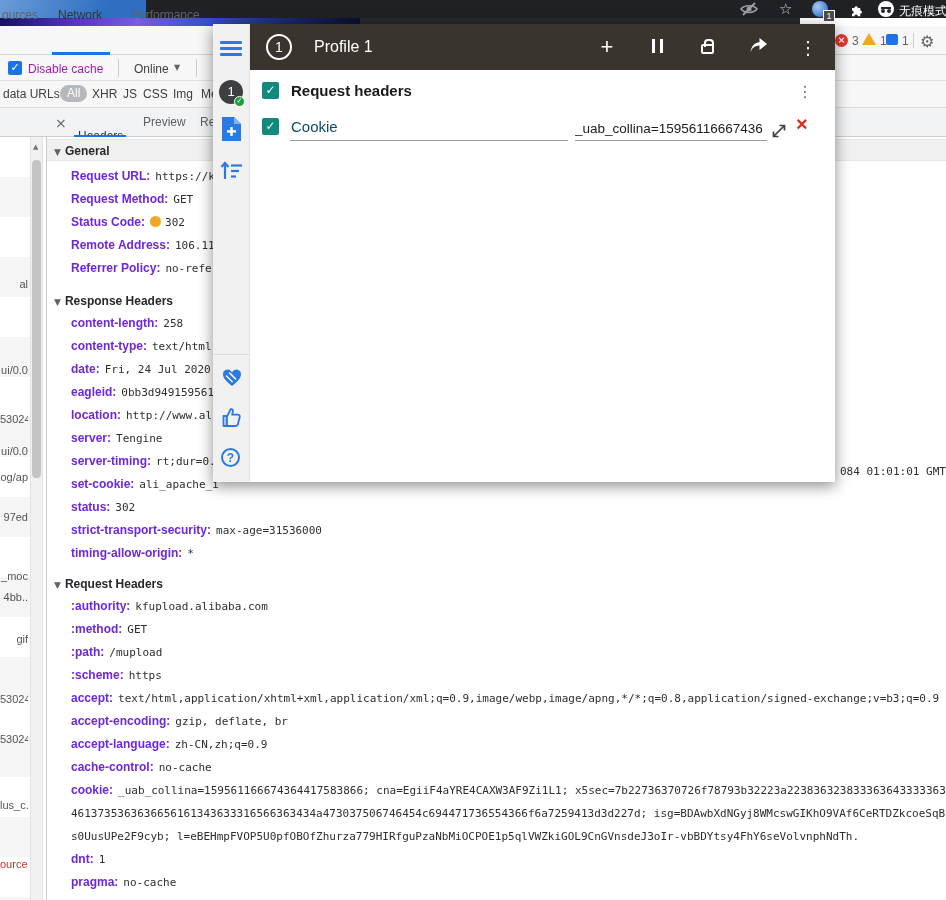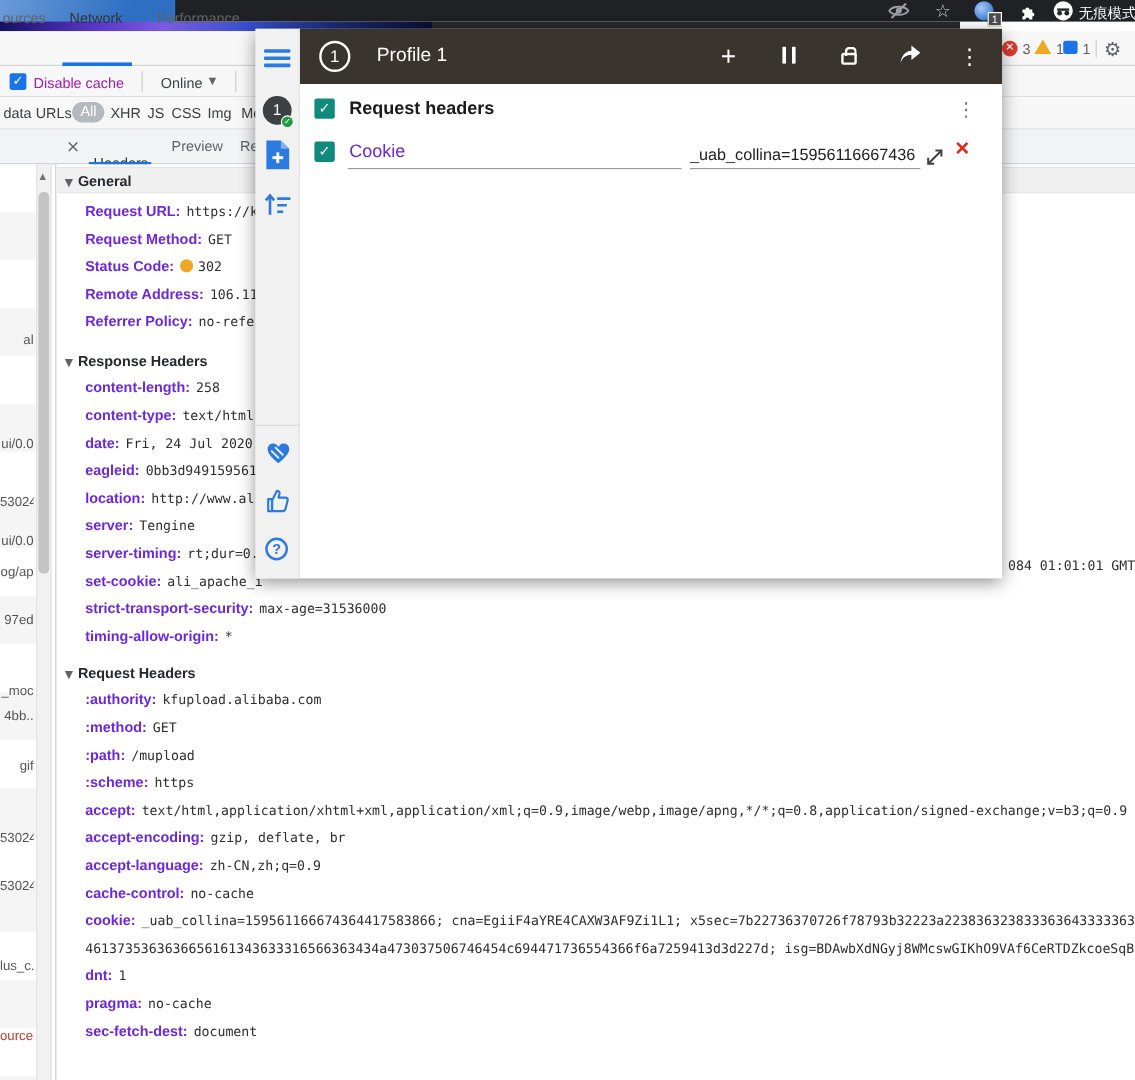--- a/index.html
+++ b/index.html
@@ -99,21 +99,21 @@
   #lock-icon{width:13px;height:10px;border:2px solid #fff;border-radius:2px;position:relative;margin-top:6px}
   #lock-icon:before{content:"";position:absolute;left:1.5px;top:-7px;width:6px;height:6px;
     border:2px solid #fff;border-bottom:none;border-radius:4px 4px 0 0}
   #pmenu-icon{font-size:18px}
   .tealcb{width:17px;height:17px;background:#0f8a7d;border-radius:2px;color:#fff;
     font-size:12px;line-height:17px;text-align:center}
   #prow1{position:absolute;left:49px;top:58px;display:flex;align-items:center}
   #prow1 .lbl{margin-left:12px;font-weight:bold;font-size:15px;color:#1a1a1a}
   #prow1-menu{position:absolute;left:584px;top:58px;color:#777;font-size:16px}
   #prow2{position:absolute;left:49px;top:94px;display:flex;align-items:center}
-  #prow2 .lbl{margin-left:12px;font-size:15px;color:#6d28d9}
+  #prow2 .lbl{margin-left:12px;font-size:15px;color:#0c4a6e}
   #uname{position:absolute;left:77px;top:116px;width:278px;border-bottom:1px solid #9a9a9a}
   #uval{position:absolute;left:362px;top:116px;width:192px;border-bottom:1px solid #9a9a9a}
   #cookie-val{position:absolute;left:362px;top:97px;width:192px;overflow:hidden;white-space:nowrap;
     font-size:13.5px;color:#202020}
   #expand-icon{position:absolute;left:556px;top:97px}
   #close-x{position:absolute;left:583px;top:90px;font-size:20px;font-weight:bold;color:#e02a1d;line-height:20px}
   
   .hline{width:22px;height:3px;background:#2a7ae2;margin:3px 0;border-radius:1px}
   #rail-menu{position:absolute;left:7px;top:14px}
   #rail-avatar{position:absolute;left:6px;top:56px;width:24px;height:24px;border-radius:50%;
@@ -229,35 +229,37 @@
       <span class="tri glyph">▼</span><span>Response Headers</span>
     </div>
     <div class="hrow"><span class="hname">content-length:</span><span class="hval">258</span></div>
     <div class="hrow"><span class="hname">content-type:</span><span class="hval">text/html</span></div>
     <div class="hrow"><span class="hname">date:</span><span class="hval">Fri, 24 Jul 2020</span></div>
     <div class="hrow"><span class="hname">eagleid:</span><span class="hval">0bb3d949159561</span></div>
     <div class="hrow"><span class="hname">location:</span><span class="hval">http://www.ali</span></div>
     <div class="hrow"><span class="hname">server:</span><span class="hval">Tengine</span></div>
     <div class="hrow"><span class="hname">server-timing:</span><span class="hval">rt;dur=0.</span></div>
     <div class="hrow"><span class="hname">set-cookie:</span><span class="hval">ali_apache_i</span></div>
+    <div class="hrow"><span class="hname">status:</span><span class="hval">302</span></div>
     <div class="hrow"><span class="hname">strict-transport-security:</span><span class="hval">max-age=31536000</span></div>
     <div class="hrow"><span class="hname">timing-allow-origin:</span><span class="hval">*</span></div>
     <div class="secbar" id="sec-request">
       <span class="tri glyph">▼</span><span>Request Headers</span>
     </div>
     <div class="hrow"><span class="hname">:authority:</span><span class="hval">kfupload.alibaba.com</span></div>
     <div class="hrow"><span class="hname">:method:</span><span class="hval">GET</span></div>
     <div class="hrow"><span class="hname">:path:</span><span class="hval">/mupload</span></div>
     <div class="hrow"><span class="hname">:scheme:</span><span class="hval">https</span></div>
     <div class="hrow"><span class="hname">accept:</span><span class="hval">text/html,application/xhtml+xml,application/xml;q=0.9,image/webp,image/apng,*/*;q=0.8,application/signed-exchange;v=b3;q=0.9</span></div>
     <div class="hrow"><span class="hname">accept-encoding:</span><span class="hval">gzip, deflate, br</span></div>
     <div class="hrow"><span class="hname">accept-language:</span><span class="hval">zh-CN,zh;q=0.9</span></div>
     <div class="hrow"><span class="hname">cache-control:</span><span class="hval">no-cache</span></div>
     <div class="hrow"><span class="hname">cookie:</span><span class="hval">_uab_collina=159561166674364417583866; cna=EgiiF4aYRE4CAXW3AF9Zi1L1; x5sec=7b22736370726f78793b32223a22383632383336364333336306</span></div>
     <div class="hrow"><span class="hval" style="margin-left:0">4613735363636656161343633316566363434a473037506746454c694471736554366f6a7259413d3d227d; isg=BDAwbXdNGyj8WMcswGIKhO9VAf6CeRTDZkcoeSqBiA</span></div>
+    <div class="hrow"><span class="hval" style="margin-left:0">s0UusUPe2F9cyb; l=eBEHmpFVOP5U0pfOBOfZhurza779HIRfguPzaNbMiOCPOE1p5qlVWZkiGOL9CnGVnsdeJ3oIr-vbBDYtsy4FhY6seVolvnphNdTh.</span></div>
     <div class="hrow"><span class="hname">dnt:</span><span class="hval">1</span></div>
     <div class="hrow"><span class="hname">pragma:</span><span class="hval">no-cache</span></div>
     <div class="hrow"><span class="hname">sec-fetch-dest:</span><span class="hval">document</span></div>
 
   </div>
   <span class="abs mono" id="setcookie-tail">084 01:01:01 GMT</span>
 
   <div class="abs" id="popup">
     <div id="rail">
       <div id="rail-menu">

